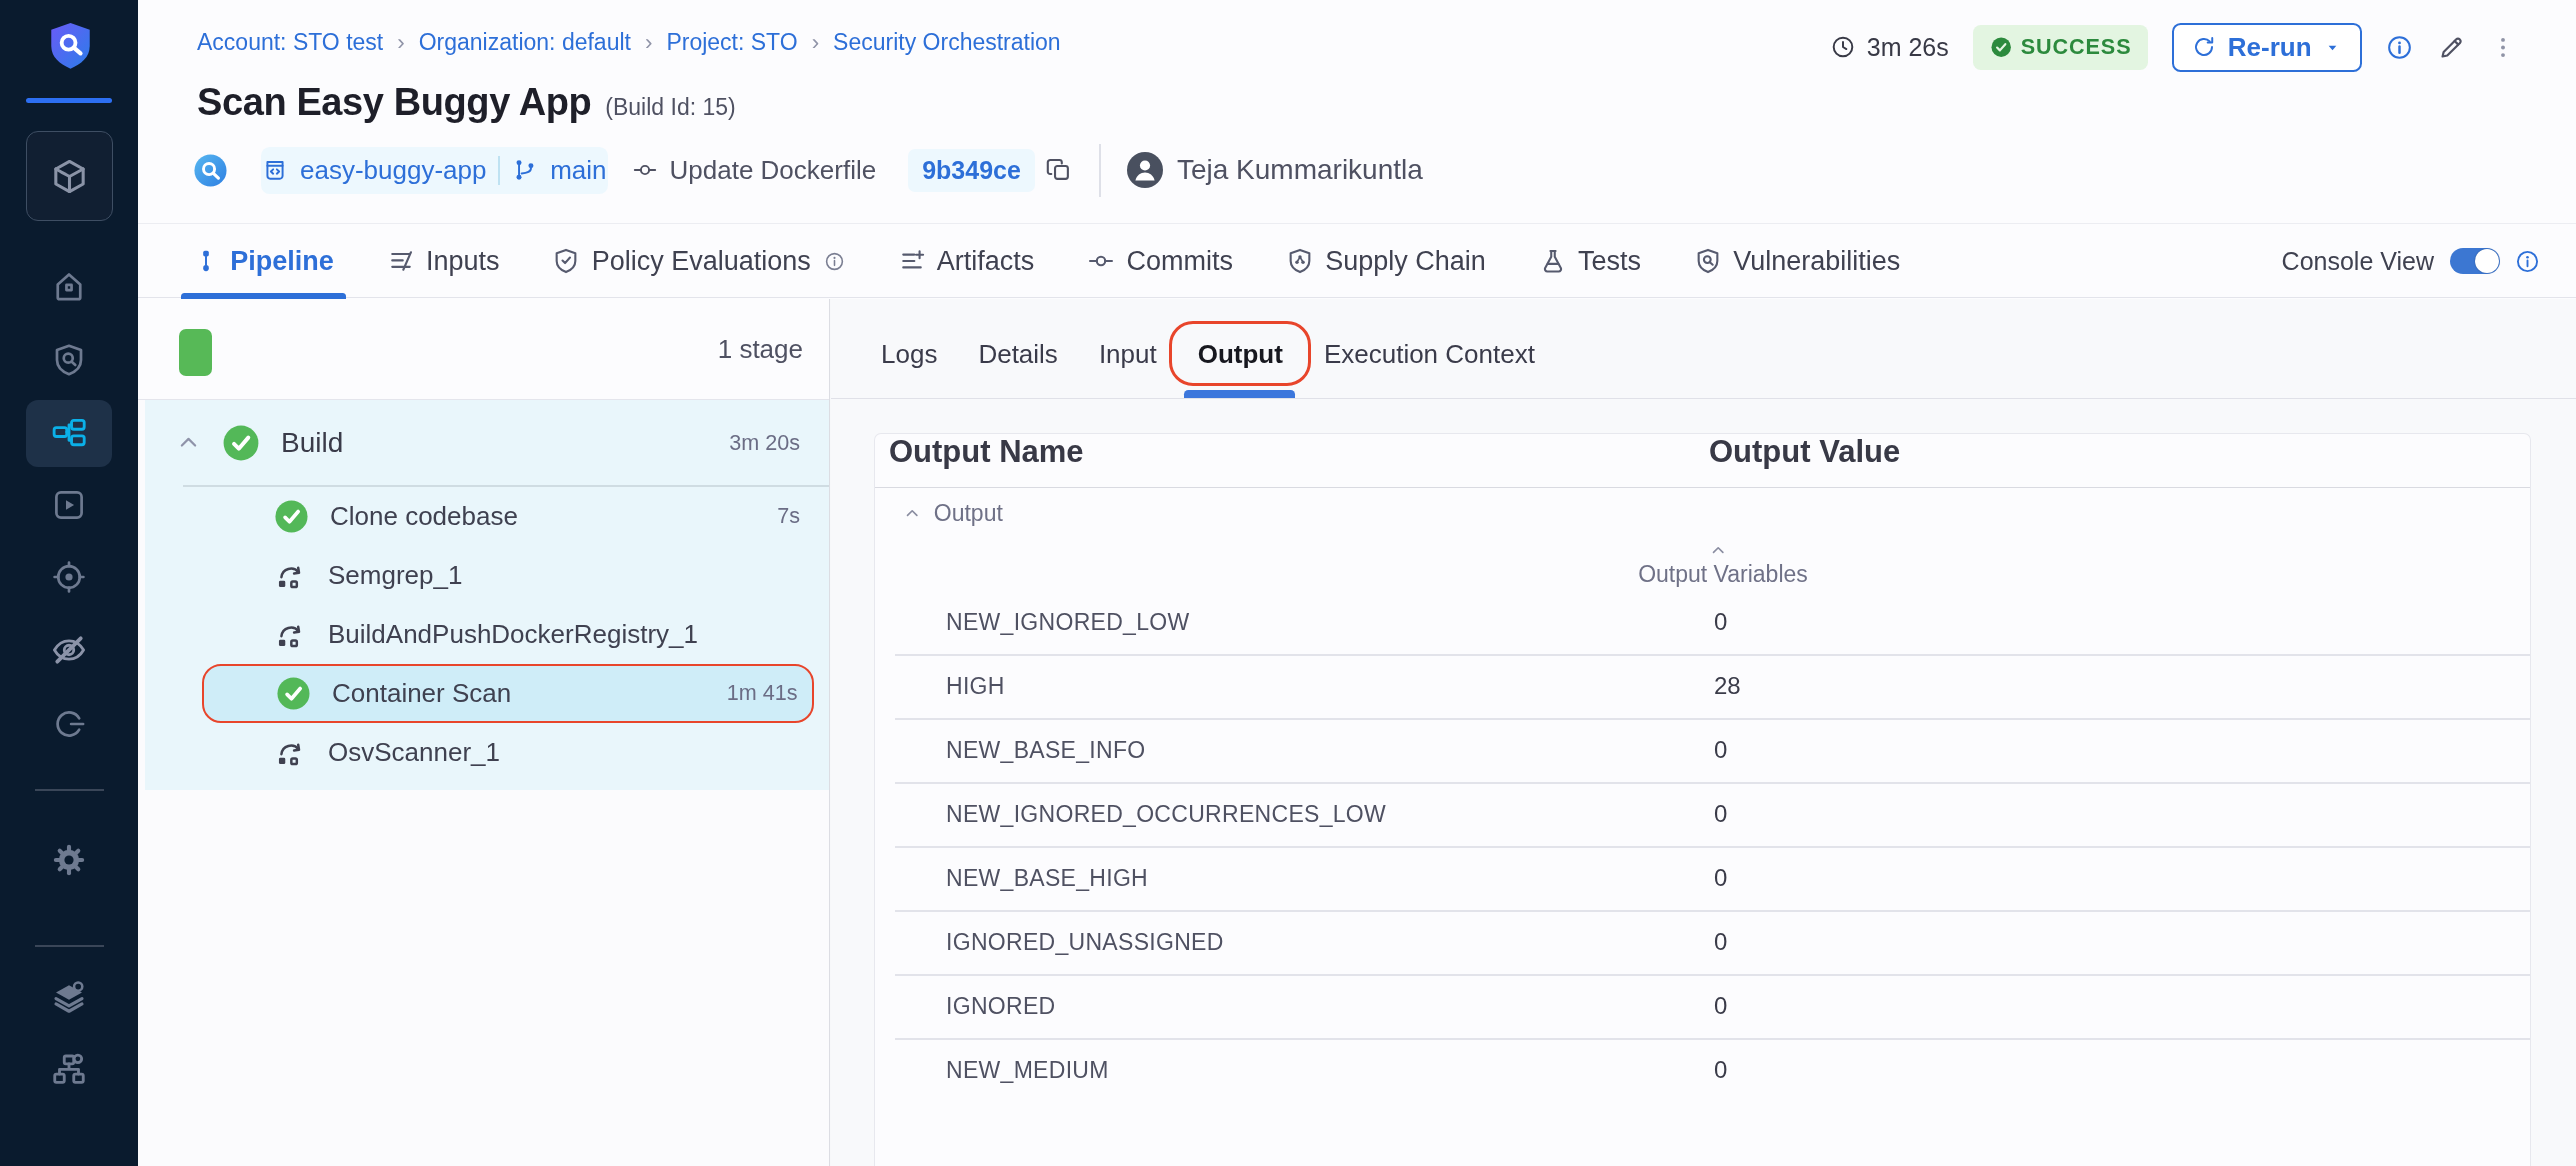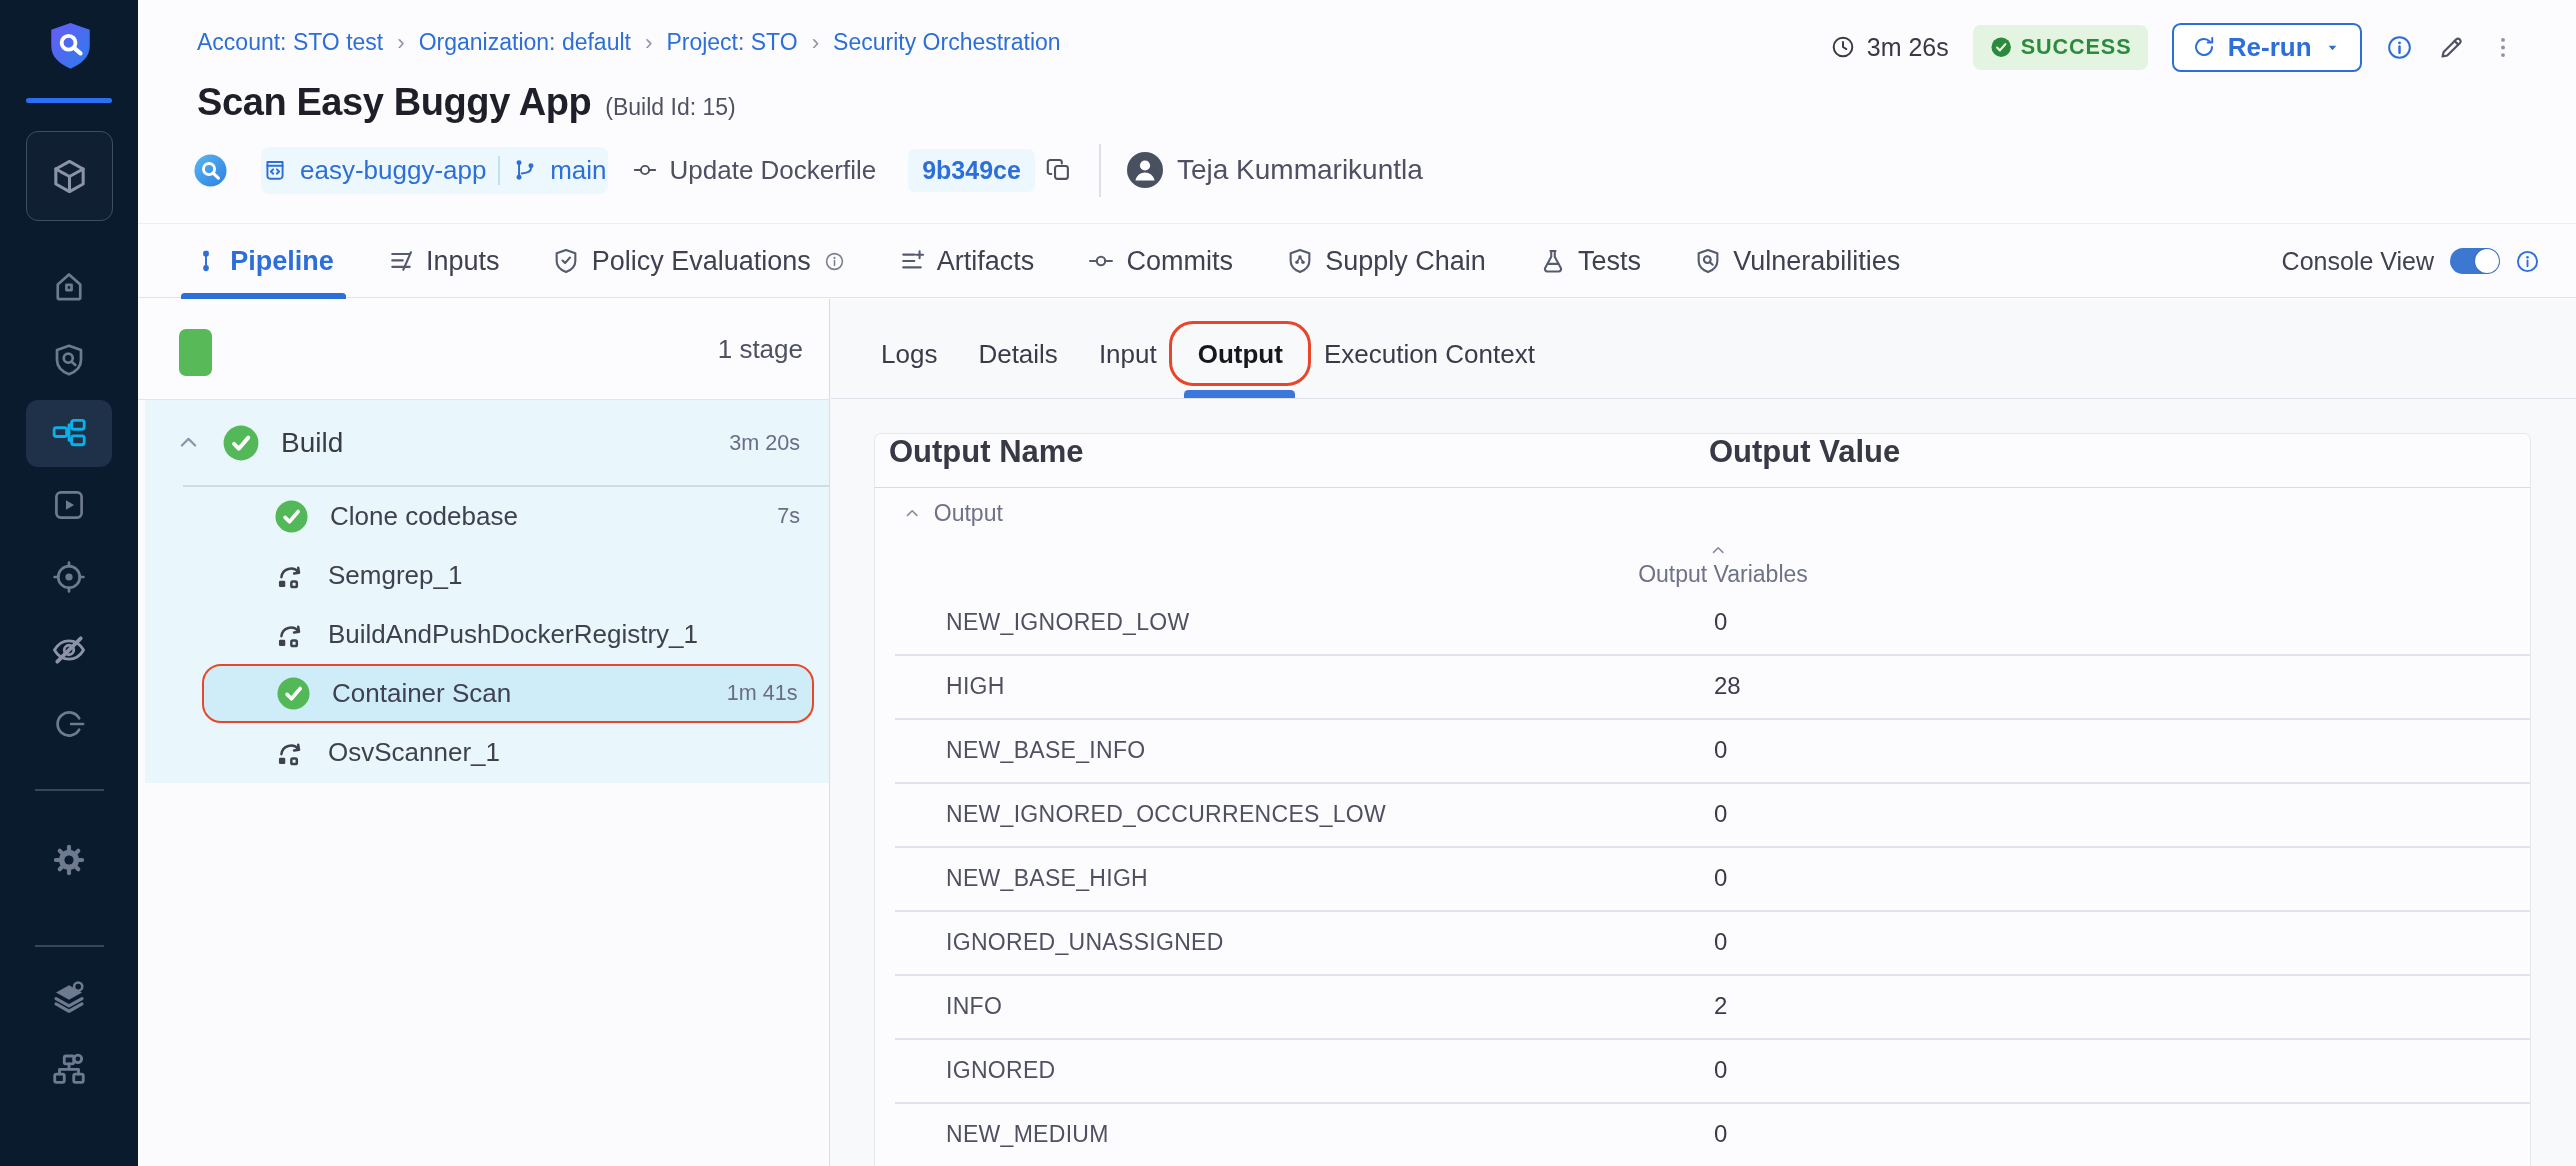--- a/index.html
+++ b/index.html
@@ -62,21 +62,21 @@
   .toggle .knob{position:absolute;right:0.9px;top:0.9px;width:24px;height:24px;border-radius:50%;background:#fff;
                 box-shadow:0 0 1.7px rgba(0,0,0,.3);}
 
   
   .content{position:absolute;left:138px;top:299px;right:0;bottom:0;background:#F7F8FA;}
   .stage-panel{position:absolute;left:0;top:0;bottom:0;width:691px;background:#FBFBFD;border-right:1.7px solid #DCDDE3;}
   .sp-header{height:100px;border-bottom:1.7px solid #E4E5EC;display:flex;align-items:center;
              padding:0 26px 0 41px;background:#FCFCFE;}
   .stage-chip{width:33px;height:47px;border-radius:7px;background:#57B957;margin-top:7px;}
   .stage-count{margin-left:auto;font-size:26px;color:#4F5162;}
-  .sp-body{margin-left:7px;background:#E9F6FB;padding-bottom:1px;}
+  .sp-body{margin-left:7px;background:#E9F6FB;padding-bottom:8px;}
   .build-row{height:85px;display:flex;align-items:center;padding:0 29px;cursor:pointer;}
   .build-chevron{color:#8F93A9;margin-right:19px;}
   .build-label{font-size:28px;color:#3A3B49;margin-left:21px;}
   .row-duration{margin-left:auto;font-size:21.6px;color:#6B6D85;}
   .sp-divider{height:1.7px;background:#CFDCE2;margin-left:38px;}
   .step{height:59px;display:flex;align-items:center;padding:0 29px 0 129px;cursor:pointer;box-sizing:border-box;}
   .step .sicon{margin-right:21px;}
   .step-label{font-size:26px;color:#3F4150;}
   .skip-icon{color:#3F4150;}
   .step.selected{margin-left:57px;margin-right:15.5px;padding:0 14px 0 72px;background:#CFEDF8;
@@ -588,24 +588,20 @@
         </div>
         <div class="vrow">
           <span class="vname">NEW_BASE_HIGH</span>
           <span class="vval">0</span>
         </div>
         <div class="vrow">
           <span class="vname">IGNORED_UNASSIGNED</span>
           <span class="vval">0</span>
         </div>
         <div class="vrow">
-          <span class="vname">INFO</span>
-          <span class="vval">2</span>
-        </div>
-        <div class="vrow">
           <span class="vname">IGNORED</span>
           <span class="vval">0</span>
         </div>
         <div class="vrow">
           <span class="vname">NEW_MEDIUM</span>
           <span class="vval">0</span>
         </div>
       </div>
     </section>
   </div>

